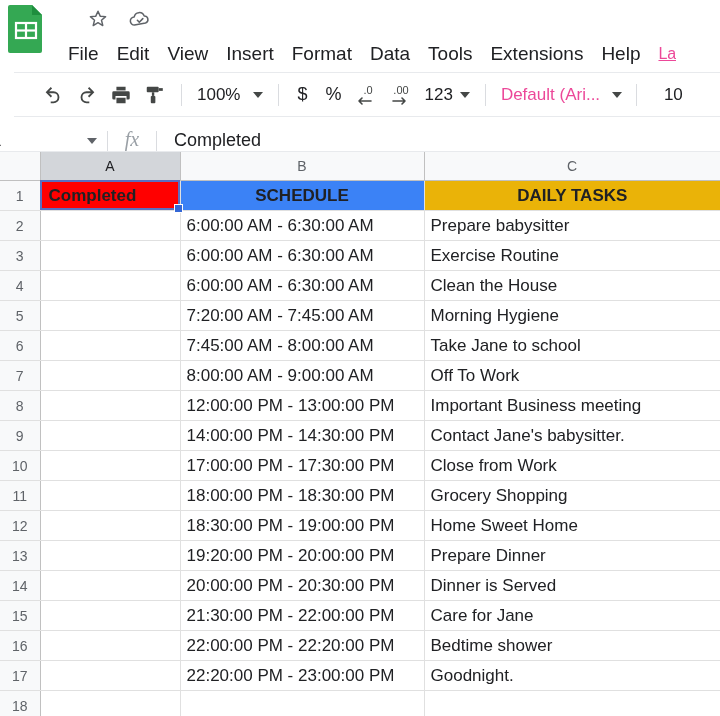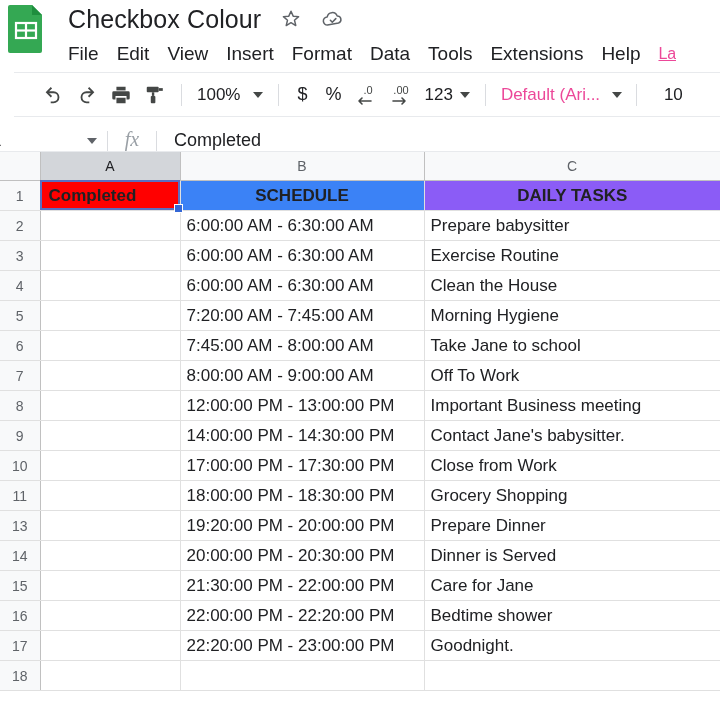--- a/index.html
+++ b/index.html
@@ -311,21 +311,20 @@
       <path d="M4 1 h22 l10 10 v36 a2 2 0 0 1 -2 2 h-30 a2 2 0 0 1 -2 -2 v-44 a2 2 0 0 1 2 -2 z" fill="#34a853"></path>
       <path d="M26 1 l10 10 h-10 z" fill="#1e8e3e"></path>
       <rect x="10" y="19" width="20" height="15" fill="none" stroke="#ffffff" stroke-width="2.2"></rect>
       <line x1="20" y1="19" x2="20" y2="34" stroke="#ffffff" stroke-width="2.2"></line>
       <line x1="10" y1="26.5" x2="30" y2="26.5" stroke="#ffffff" stroke-width="2.2"></line>
     </svg>
   </div>
 
   <div class="title-block">
     <div class="title-row">
-      <span class="doc-title">Checkbox Colour</span>
 
       <span class="title-icon">
         <svg width="22" height="22" viewBox="0 0 24 24">
           <path d="M12 3.5 l2.4 5.4 5.9 .5 -4.5 3.9 1.4 5.8 -5.2 -3.1 -5.2 3.1 1.4 -5.8 -4.5 -3.9 5.9 -.5 z" fill="none" stroke="#5f6368" stroke-width="1.6" stroke-linejoin="round"></path>
         </svg>
       </span>
 
       <span class="title-icon">
         <svg width="24" height="24" viewBox="0 0 24 24">
           <path d="M6.5 18 a4 4 0 0 1 -.3 -8 a5.2 5.2 0 0 1 10 -1 a3.6 3.6 0 0 1 1.3 7 z" fill="none" stroke="#5f6368" stroke-width="1.5" stroke-linejoin="round"></path>
@@ -448,21 +447,21 @@
         <th class="colhead sel">A</th>
         <th class="colhead">B</th>
         <th class="colhead">C</th>
       </tr>
     </thead>
     <tbody>
       <tr class="header-row">
         <td class="rowhead">1</td>
         <td class="cell a-head" style="background: rgb(255, 0, 0);">Completed</td>
         <td class="cell" style="background: #3b82f6;">SCHEDULE</td>
-        <td class="cell right-edge" style="background: #8b5cf6;">DAILY TASKS</td>
+        <td class="cell right-edge" style="background: #eab308;">DAILY TASKS</td>
       </tr>
     <tr>
           <td class="rowhead">2</td>
           <td class="cell"></td>
           <td class="cell">6:00:00 AM - 6:30:00 AM</td>
           <td class="cell right-edge">Prepare babysitter</td>
         </tr>
         <tr>
           <td class="rowhead">3</td>
           <td class="cell"></td>
@@ -509,20 +508,26 @@
           <td class="rowhead">10</td>
           <td class="cell"></td>
           <td class="cell">17:00:00 PM - 17:30:00 PM</td>
           <td class="cell right-edge">Close from Work</td>
         </tr>
         <tr>
           <td class="rowhead">11</td>
           <td class="cell"></td>
           <td class="cell">18:00:00 PM - 18:30:00 PM</td>
           <td class="cell right-edge">Grocery Shopping</td>
+        </tr>
+        <tr>
+          <td class="rowhead">12</td>
+          <td class="cell"></td>
+          <td class="cell">18:30:00 PM - 19:00:00 PM</td>
+          <td class="cell right-edge">Home Sweet Home</td>
         </tr>
         <tr>
           <td class="rowhead">13</td>
           <td class="cell"></td>
           <td class="cell">19:20:00 PM - 20:00:00 PM</td>
           <td class="cell right-edge">Prepare Dinner</td>
         </tr>
         <tr>
           <td class="rowhead">14</td>
           <td class="cell"></td>

